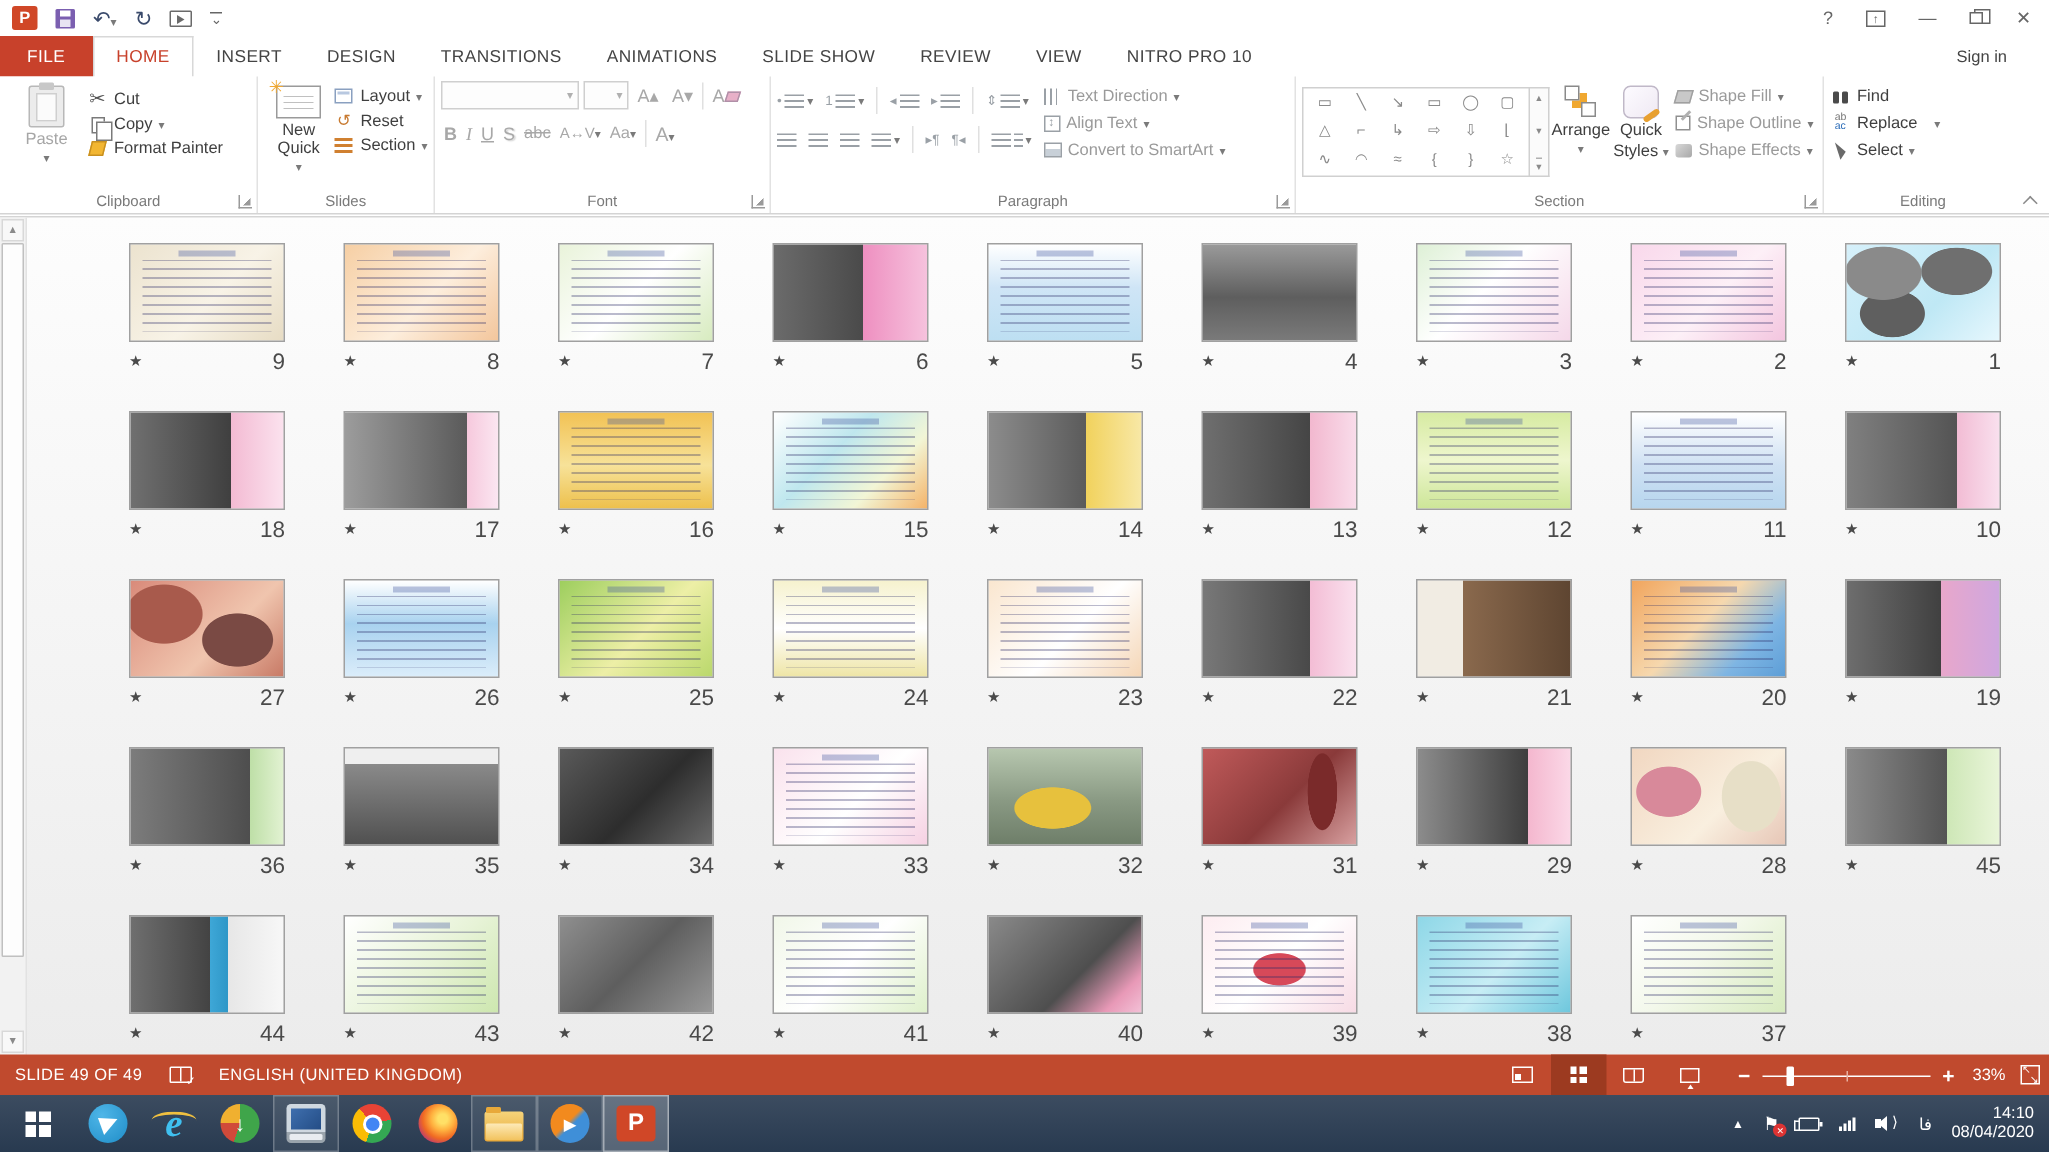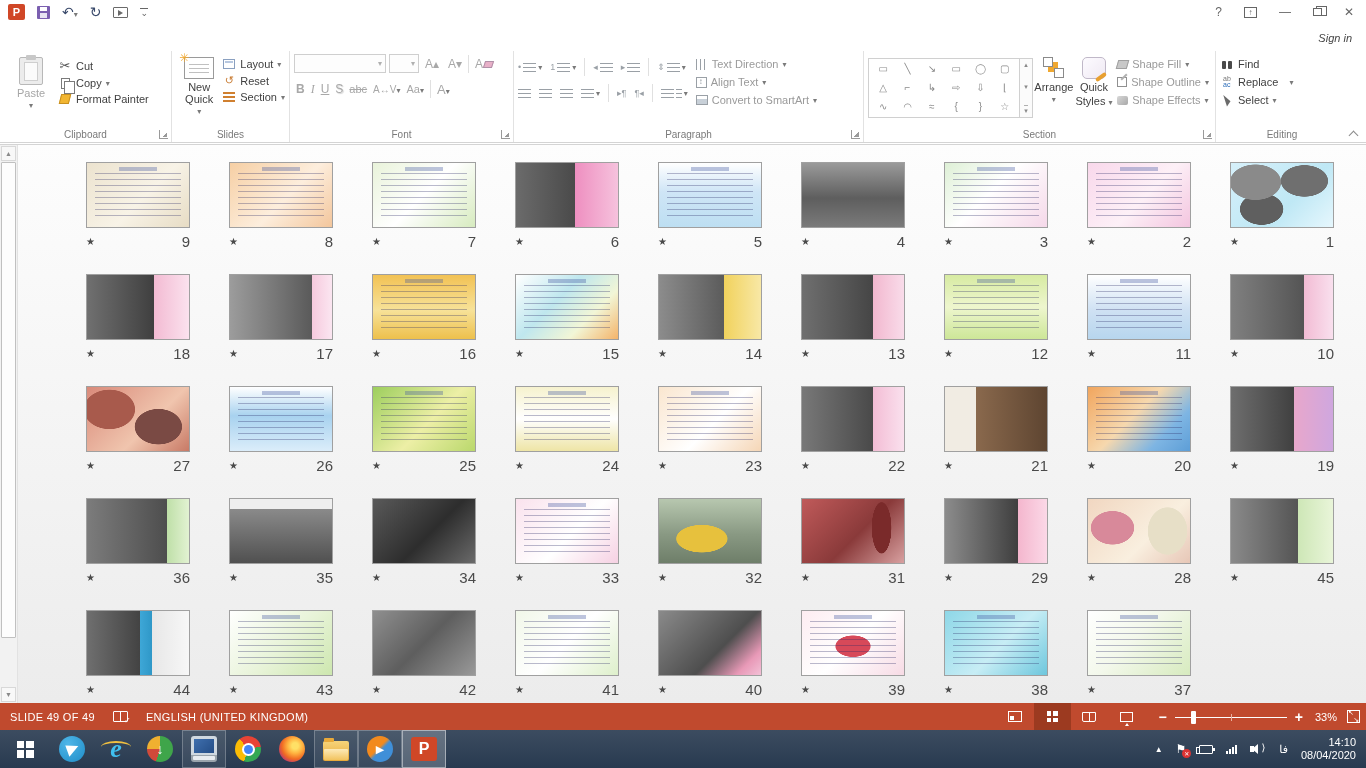--- a/index.html
+++ b/index.html
@@ -25,21 +25,21 @@
   .ribbon-opt { width:13px; height:11px; border:1px solid #666; position:relative; font-size:8px; color:#666; text-align:center; line-height:10px; }
   .restore-ic { width:9px; height:8px; border:1px solid #666; position:relative; background:#fff; }
   .restore-ic::before { content:''; position:absolute; top:-3px; left:2px; width:9px; height:8px; border:1px solid #666; z-index:-1; }
 
   
   .tabsrow { height:27px; display:flex; align-items:stretch; background:#fff; position:relative; }
   .tabs { display:flex; align-items:stretch; }
   .tab { padding:0 15px; display:flex; align-items:center; font-size:11.5px; letter-spacing:.3px; color:#444; cursor:default; }
   .tab.file { background:#c8412b; color:#fff; padding:0 18px; }
   .tab.active { color:#c8412b; border:1px solid #d8d8d8; border-bottom:none; background:#fff; }
-  .signin { margin-left:auto; display:flex; align-items:center; font-size:11px; color:#444; padding-right:14px;font-style:italic; }
+  .signin { margin-left:auto; display:flex; align-items:center; font-size:11px; color:#444; padding-right:28px; }
 
   
   .ribbon { height:92px; background:#fff; border-bottom:1px solid #d4d4d4; display:flex; position:relative; }
   .group { position:relative; border-right:1px solid #e2e2e2; padding:3px 4px 16px 4px; display:flex; }
   .glabel { position:absolute; bottom:2px; left:0; right:0; text-align:center; font-size:10px; color:#7a7a7a; }
   .dlg { position:absolute; right:3px; bottom:3px; width:9px; height:9px; border-left:1px solid #9a9a9a; border-bottom:1px solid #9a9a9a; }
   .dlg::after { content:''; position:absolute; right:1px; bottom:1px; width:5px; height:5px; background:linear-gradient(135deg,transparent 50%,#9a9a9a 50%); }
   .bigbtn { width:54px; display:flex; flex-direction:column; align-items:center; justify-content:flex-start; gap:2px; font-size:11px; text-align:center; padding-top:3px; }
   .bigbtn .cap { line-height:12px; }
   .dis { color:#a6a6a6; }
@@ -214,20 +214,32 @@
     <div class="win-controls">
       <span class="wc">?</span>
       <span class="ribbon-opt">↑</span>
       <span class="wc">—</span>
       <span class="restore-ic"></span>
       <span class="wc">✕</span>
     </div>
   </div>
 
   <div class="tabsrow">
+    <div class="tabs" id="tabs">
+        <div class="tab file">FILE</div>
+        <div class="tab active">HOME</div>
+        <div class="tab">INSERT</div>
+        <div class="tab">DESIGN</div>
+        <div class="tab">TRANSITIONS</div>
+        <div class="tab">ANIMATIONS</div>
+        <div class="tab">SLIDE SHOW</div>
+        <div class="tab">REVIEW</div>
+        <div class="tab">VIEW</div>
+        <div class="tab">NITRO PRO 10</div>
+      </div>
     <div class="signin">Sign in</div>
   </div>
 
   <div class="ribbon">
 
     <div class="group" style="width:172px">
       <div class="bigbtn dis">
         <span class="paste-ic"></span>
         <span class="cap">Paste</span>
           <span class="arrow">▾</span>

